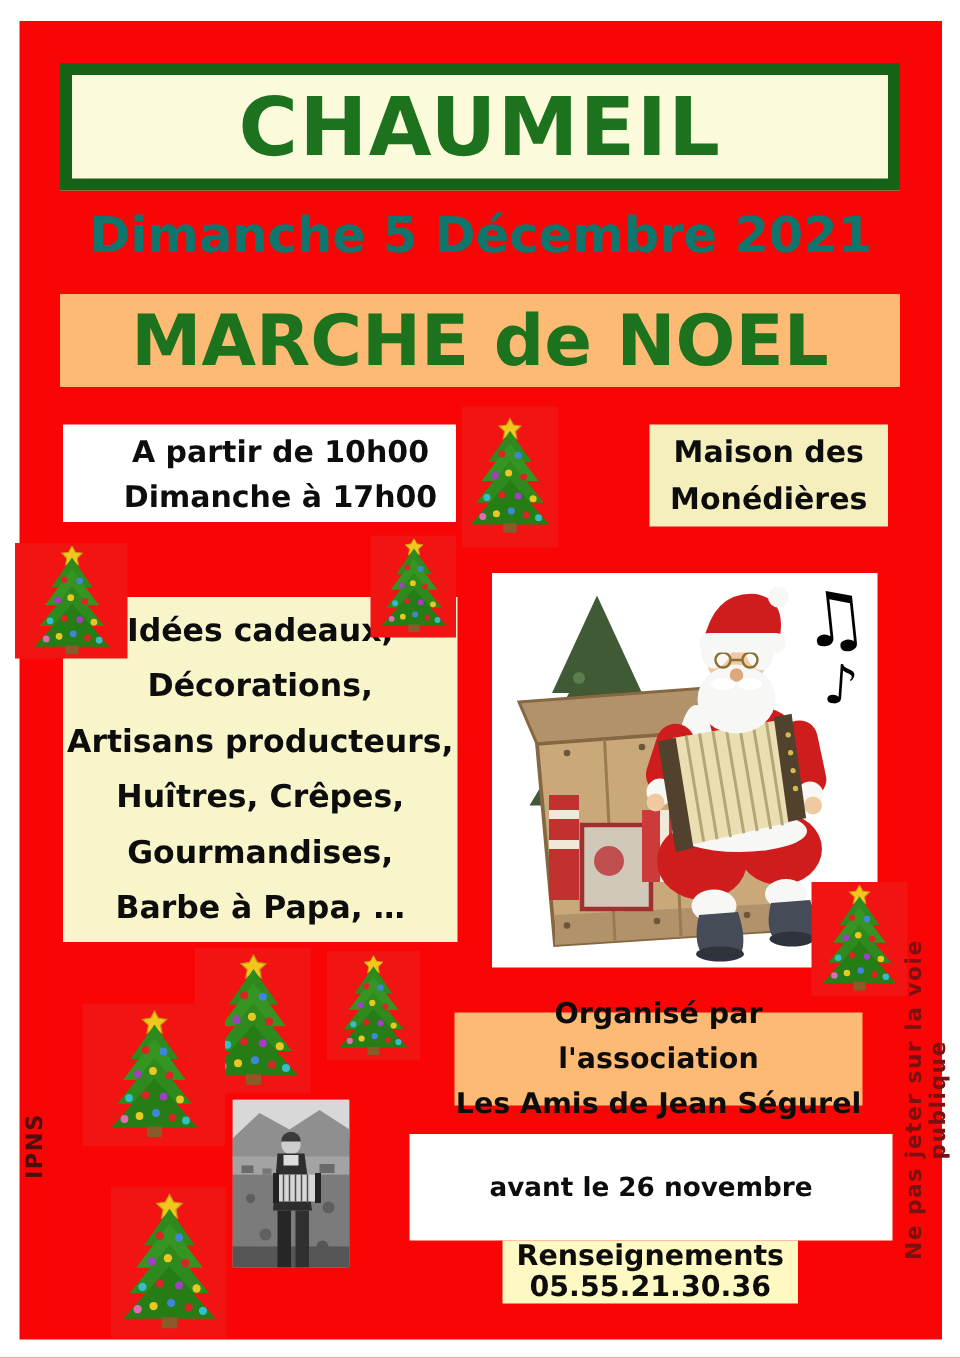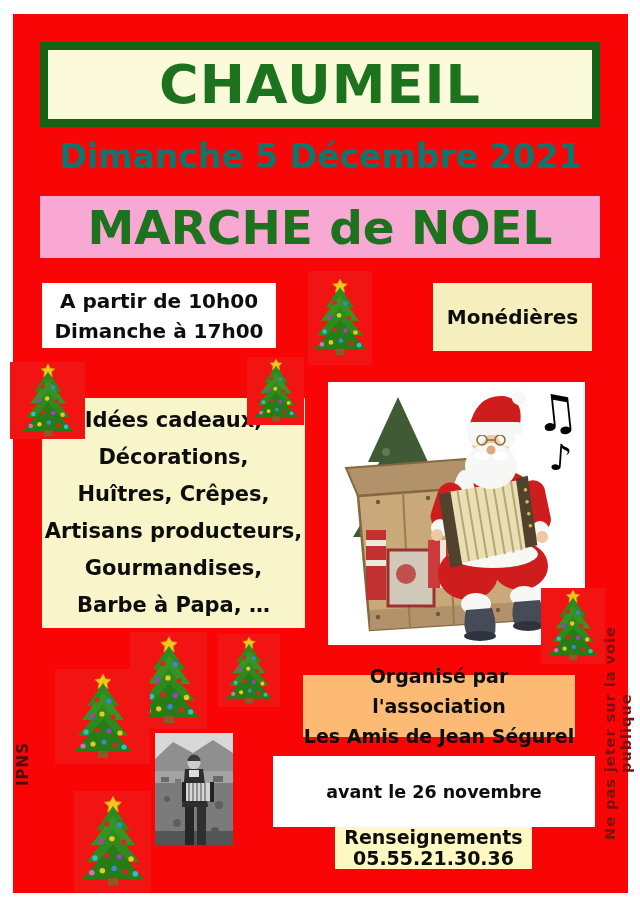--- a/index.html
+++ b/index.html
@@ -9,25 +9,25 @@
   .ctr { display:flex; flex-direction:column; align-items:center; justify-content:center; text-align:center; }
   #poster-bg { left:13px; top:14px; width:615px; height:879px; background:#fa0505; }
 
   #chaumeil-box { left:40px; top:42px; width:560px; height:85px; background:#fbfbdc;
                   border:8px solid #166216; box-sizing:border-box; }
   #chaumeil-box .t { color:#1d721d; font-weight:bold; font-size:54px; letter-spacing:1px; }
 
   #date-line { left:13px; top:134px; width:615px; height:44px; color:#0f766e;
                font-weight:bold; font-size:33px; }
 
-  #marche-strip { left:40px; top:196px; width:560px; height:62px; background:#f9a8d4; }
+  #marche-strip { left:40px; top:196px; width:560px; height:62px; background:#fdba74; }
   #marche-strip .t { color:#1d721d; font-weight:bold; font-size:47px; }
 
   #hours-box { left:42px; top:283px; width:234px; height:65px; background:#ffffff;
-               font-weight:bold; font-size:20px; line-height:30px; color:#0d0d0d; }
+               font-weight:bold; font-size:20px; line-height:30px; color:#0d0d0d;padding-left:28px; }
   #venue-box { left:433px; top:283px; width:159px; height:68px; background:#f5efbe;
                font-weight:bold; font-size:20px; line-height:31px; color:#0d0d0d; }
   #items-box { left:42px; top:398px; width:263px; height:230px; background:#f8f5cb;
                font-weight:bold; font-size:21px; line-height:37px; color:#0d0d0d; }
 
   #santa-box { left:328px; top:382px; width:257px; height:263px; background:#ffffff; }
   .note { position:absolute; color:#000; font-weight:bold; line-height:1; }
   #note-double { left:534px; top:388px; font-size:50px; transform:rotate(-6deg); }
   #note-single { left:549px; top:440px; font-size:36px; transform:rotate(4deg); }
 
@@ -95,28 +95,29 @@
     <div>Dimanche à 17h00</div>
   </div>
 
   <div class="abs tree-tile" style="left:308px; top:271px; width:64px; height:94px;">
     <svg viewBox="0 0 64 86" width="58" height="86">
         <use href="#xmas-tree"></use>
       </svg>
   </div>
 
   <div id="venue-box" class="abs ctr">
+    <div>Maison des</div>
     <div>Monédières</div>
   </div>
 
   <div id="items-box" class="abs ctr">
     <div>Idées cadeaux,</div>
     <div>Décorations,</div>
+    <div>Artisans producteurs,</div>
     <div>Huîtres, Crêpes,</div>
-    <div>Artisans producteurs,</div>
     <div>Gourmandises,</div>
     <div>Barbe à Papa, …</div>
   </div>
 
   <div class="abs tree-tile" style="left:10px; top:362px; width:75px; height:77px;">
     <svg viewBox="0 0 64 86" width="62" height="74">
         <use href="#xmas-tree"></use>
       </svg>
   </div>
   <div class="abs tree-tile" style="left:247px; top:357px; width:57px; height:68px;">

